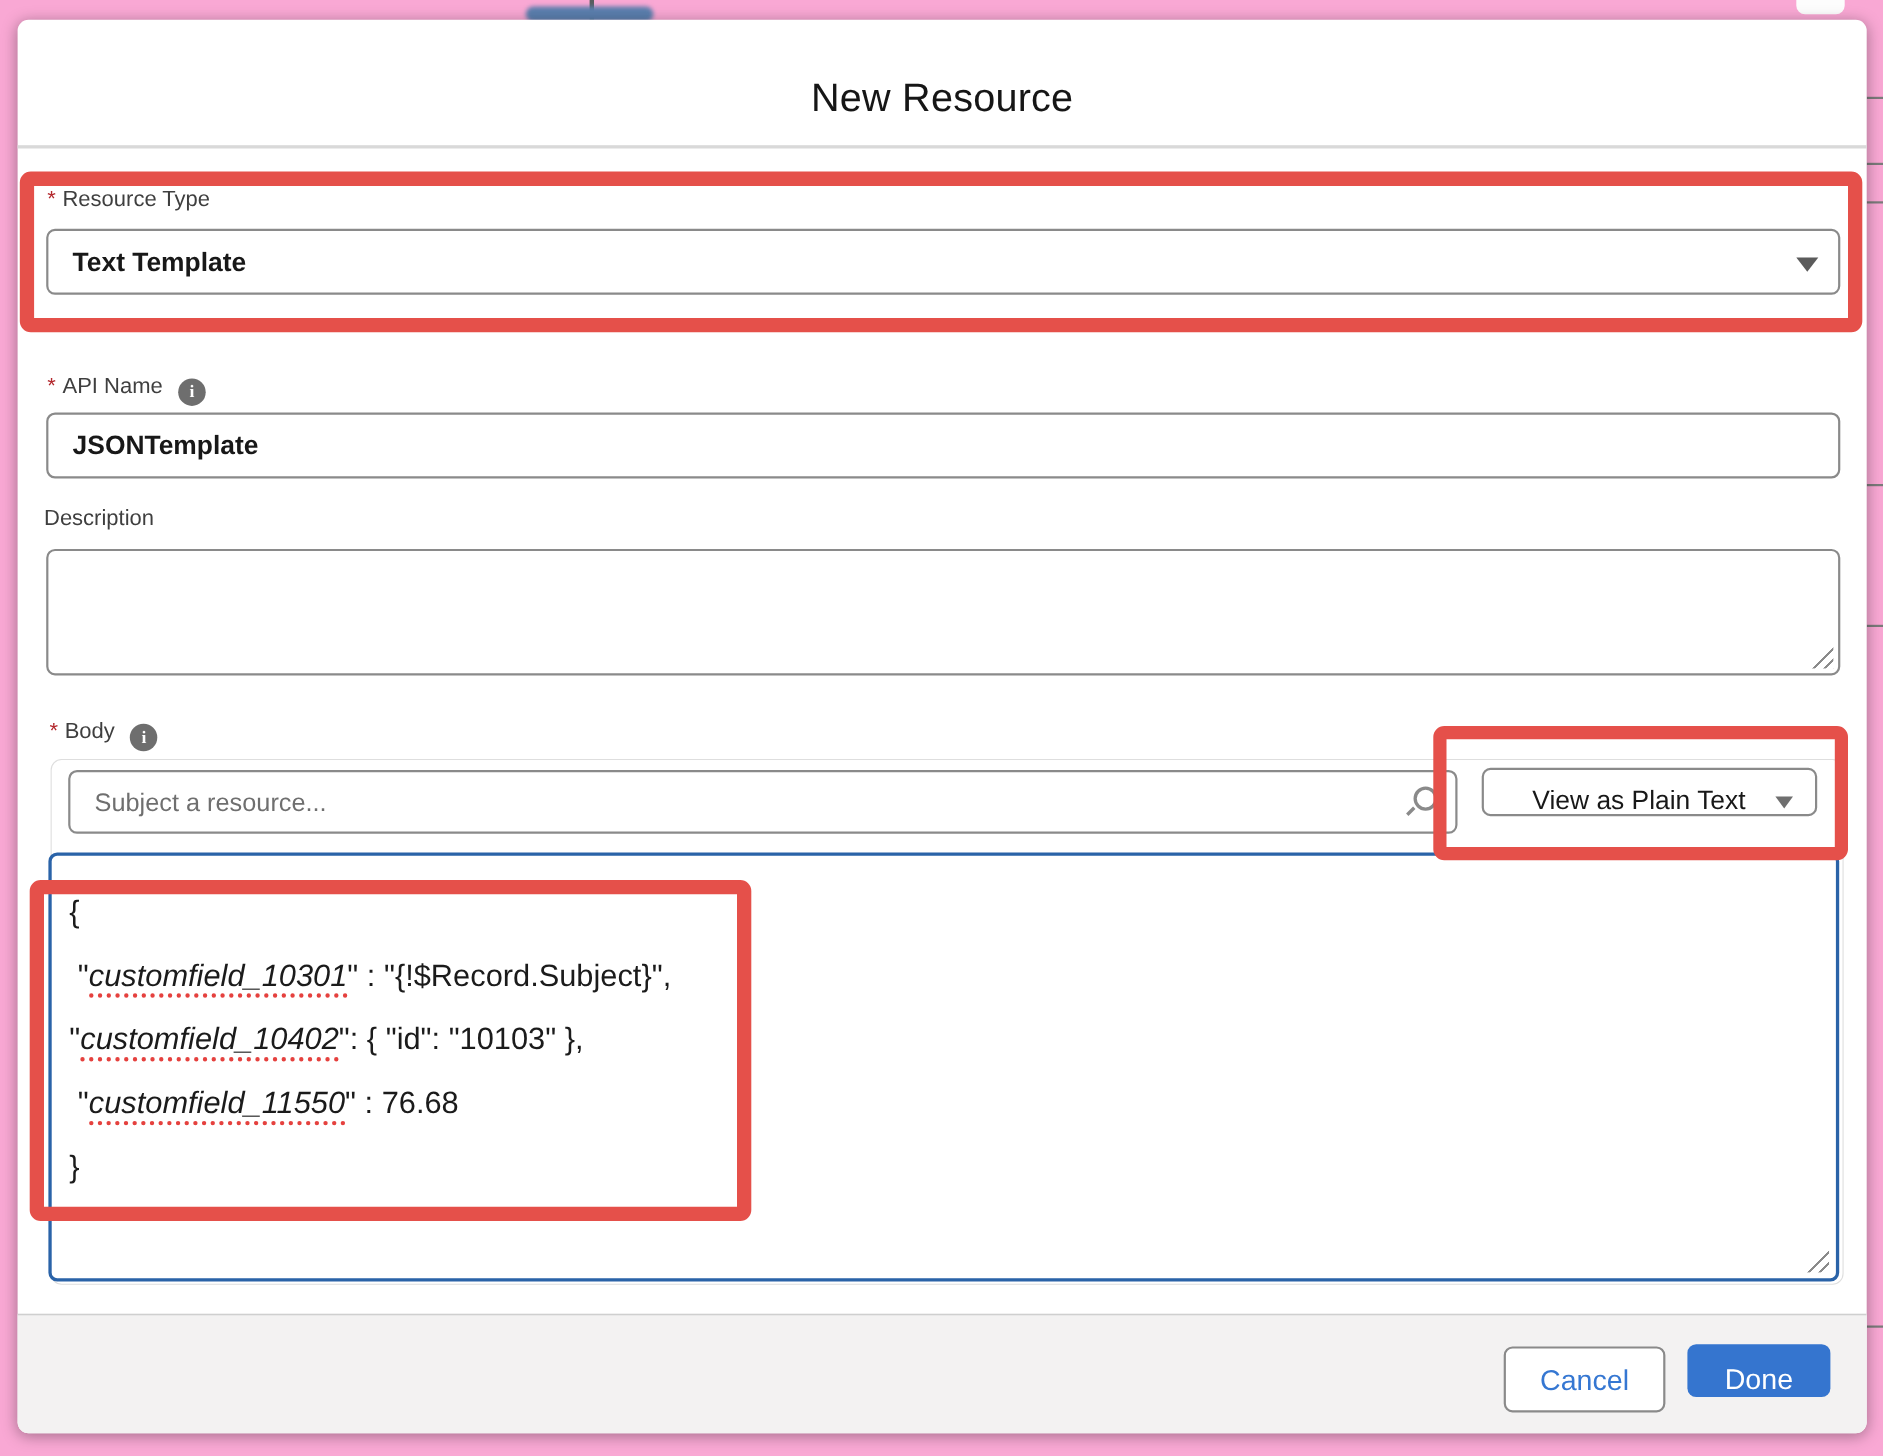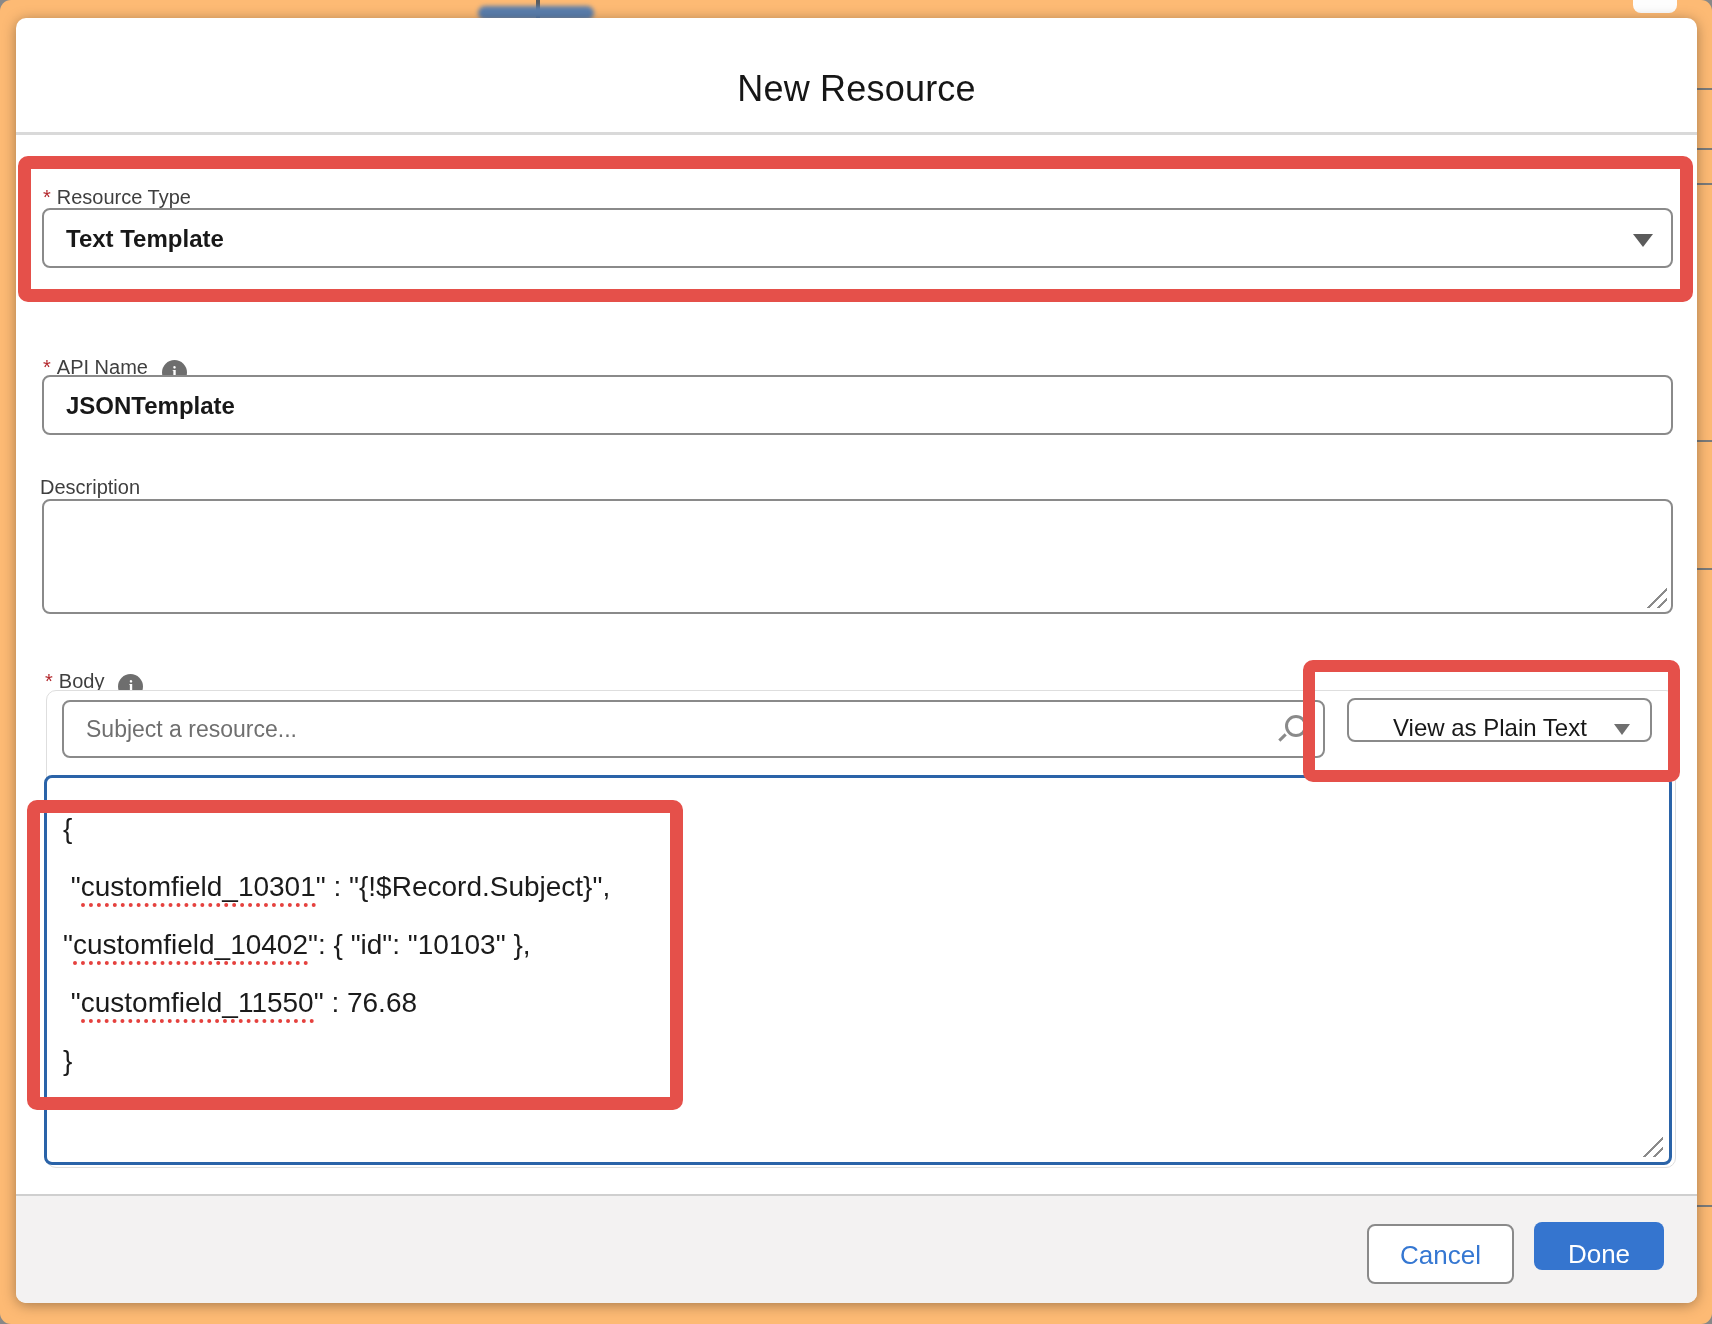--- a/index.html
+++ b/index.html
@@ -1,35 +1,35 @@
 <!DOCTYPE html>
 <html><head>
 <meta charset="utf-8">
 <style>
   html,body{margin:0;padding:0;background:#888;}
   *{box-sizing:border-box;font-family:"Liberation Sans", sans-serif;}
-  .stage{position:relative;width:1712px;height:1324px;background:#fdba74;overflow:hidden;border-radius:11px;}
+  .stage{position:relative;width:1712px;height:1324px;background:#f9a8d4;overflow:hidden;}
 
   
   .bg-vline{position:absolute;left:536px;top:0;width:4px;height:20px;background:#595c5f;}
   .bg-node{position:absolute;left:478px;top:6px;width:116px;height:14px;border-radius:8px;
            background:#5b7fae;filter:blur(2px);}
   .bg-chip{position:absolute;left:1633px;top:0;width:44px;height:13px;background:#fdfdfd;
            border-radius:0 0 8px 8px;}
   .bg-strip-line{position:absolute;left:1697px;width:15px;height:2px;background:#7b7b7b;}
 
   
   .modal{position:absolute;left:16px;top:18px;width:1681px;height:1285px;background:#fff;
          border-radius:10px;box-shadow:0 2px 14px rgba(0,0,0,.35);}
   .modal-title{position:absolute;left:0;top:50px;width:100%;text-align:center;
                font-size:36px;color:#161616;letter-spacing:.2px;}
   .header-divider{position:absolute;left:16px;top:132px;width:1681px;height:3px;background:#d9d9d9;}
 
   
-  .field-label{position:absolute;font-size:20px;color:#3f3f3f;white-space:nowrap;margin-top:16px;}
+  .field-label{position:absolute;font-size:20px;color:#3f3f3f;white-space:nowrap;}
   .req{color:#b3282d;margin-right:6px;}
   .info-icon{display:inline-block;vertical-align:-4px;margin-left:14px;width:25px;height:25px;
              border-radius:50%;background:#6e6e6e;color:#fff;text-align:center;
              font-size:16px;font-weight:bold;line-height:25px;font-family:"Liberation Serif",serif;}
 
   
   .box{position:absolute;background:#fff;border:2px solid #8a8a8a;border-radius:8px;font-weight:bold;}
   .input-text{position:absolute;font-size:24px;color:#181818;}
   .caret-down{position:absolute;width:0;height:0;border-left:10px solid transparent;
               border-right:10px solid transparent;border-top:13px solid #5b5b5b;}
@@ -51,21 +51,21 @@
   .magnifier::after{content:"";position:absolute;left:-7px;top:15px;width:3px;height:9px;
              background:#8a8a8a;transform:rotate(45deg);}
   .viewas-btn{position:absolute;left:1347px;top:698px;width:305px;height:44px;background:#fff;
               border:2px solid #8a8a8a;border-radius:8px;font-size:24px;color:#181818;
               text-align:left;padding-left:44px;line-height:55px;}
 
   
   .body-area{position:absolute;left:44px;top:775px;width:1628px;height:390px;background:#fff;
              border:3px solid #2a63a8;border-radius:8px;padding:22px 20px 0 16px;overflow:hidden;}
   .json-line{white-space:pre;font-size:28px;line-height:58px;color:#1b1b1b;}
-  .misspell{border-bottom:4px dotted #e5413e;padding-bottom:1px;}
+  .misspell{border-bottom:4px dotted #e5413e;padding-bottom:1px;font-style:italic;}
 
   
   .modal-footer{position:absolute;left:16px;top:1194px;width:1681px;height:109px;background:#f3f2f2;
                 border-top:2px solid #cfcfcf;border-radius:0 0 10px 10px;}
   .btn{position:absolute;border-radius:8px;font-size:26px;text-align:center;cursor:pointer;}
   .btn-cancel{left:1351px;top:28px;width:147px;height:60px;background:#fff;border:2px solid #8a8a8a;
               color:#3577d2;line-height:56px;}
   .btn-done{left:1518px;top:26px;width:130px;height:48px;background:#3575cf;border:none;
             color:#fff;line-height:62px;}
 

